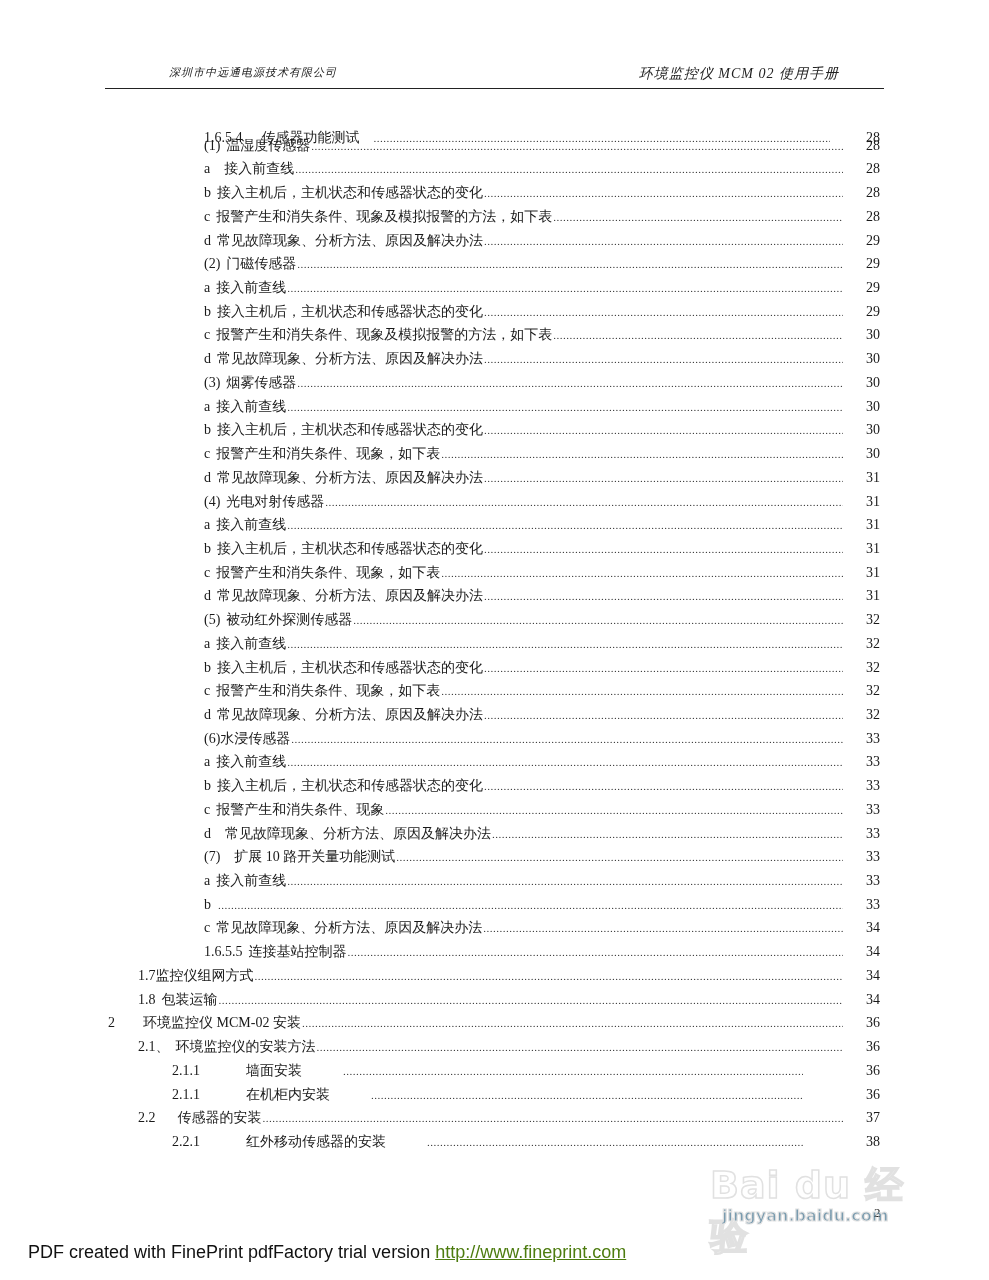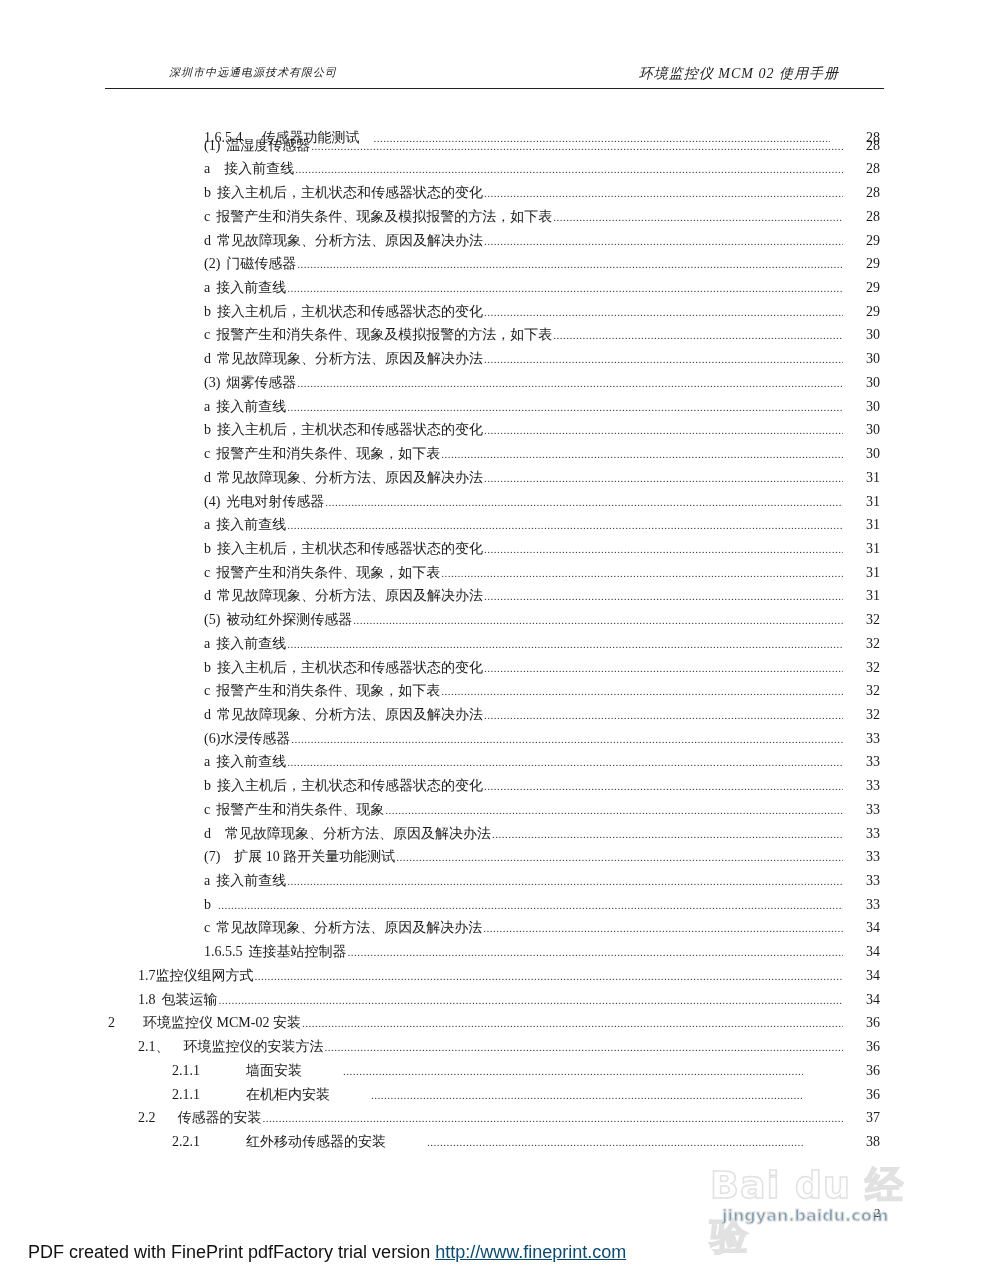--- a/index.html
+++ b/index.html
@@ -123,21 +123,21 @@
   }
   .footer-banner {
     position: absolute;
     left: 28px;
     top: 1242px;
     font-family: "Liberation Sans", "DejaVu Sans", sans-serif;
     font-size: 18px;
     color: #111;
   }
   .footer-banner a {
-    color: #0c4a6e;
+    color: #4d7c0f;
     text-decoration: underline;
   }
 </style>
 </head>
 <body>
 
 <div class="page-header">
   <span class="hdr-left">深圳市中远通电源技术有限公司</span>
   <span class="hdr-right">环境监控仪 MCM 02 使用手册</span>
 </div>
@@ -370,21 +370,21 @@
       <span class="toc-leader"></span>
       <span class="toc-page">34</span>
     </div>
     <div class="toc-row l1" style="top: 901.36px;">
       <span class="toc-num" style="margin-right: 28px;">2</span>
       <span class="toc-title">环境监控仪 MCM-02 安装</span>
       <span class="toc-leader"></span>
       <span class="toc-page">36</span>
     </div>
     <div class="toc-row l2" style="top: 925.08px;">
-      <span class="toc-num" style="margin-right: 14px;">2.1、</span>
+      <span class="toc-num" style="margin-right: 6px;">2.1、</span>
       <span class="toc-title">环境监控仪的安装方法</span>
       <span class="toc-leader"></span>
       <span class="toc-page">36</span>
     </div>
     <div class="toc-row l3" style="top: 948.8px;">
       <span class="toc-num" style="margin-right: 6px;">2.1.1</span>
       <span class="toc-title">墙面安装</span>
       <span class="toc-leader"></span>
       <span class="toc-page">36</span>
     </div>

